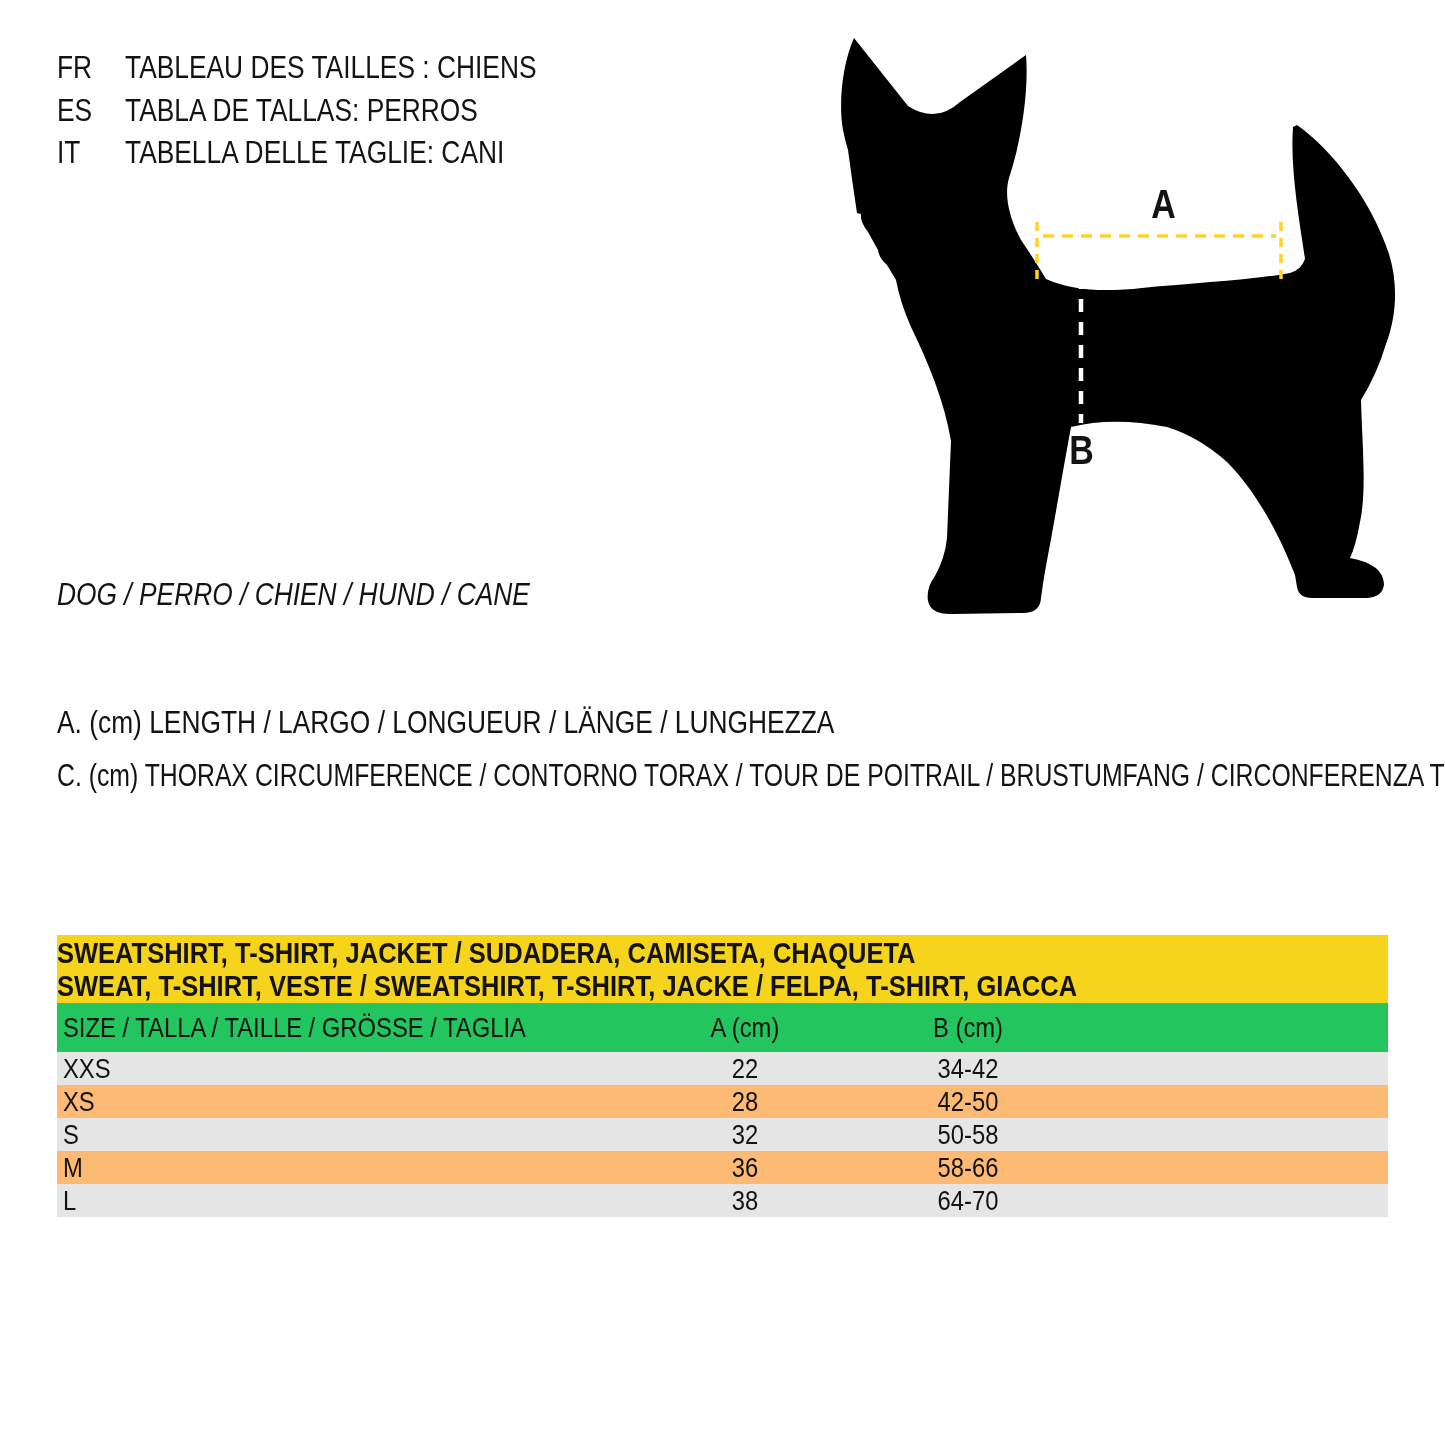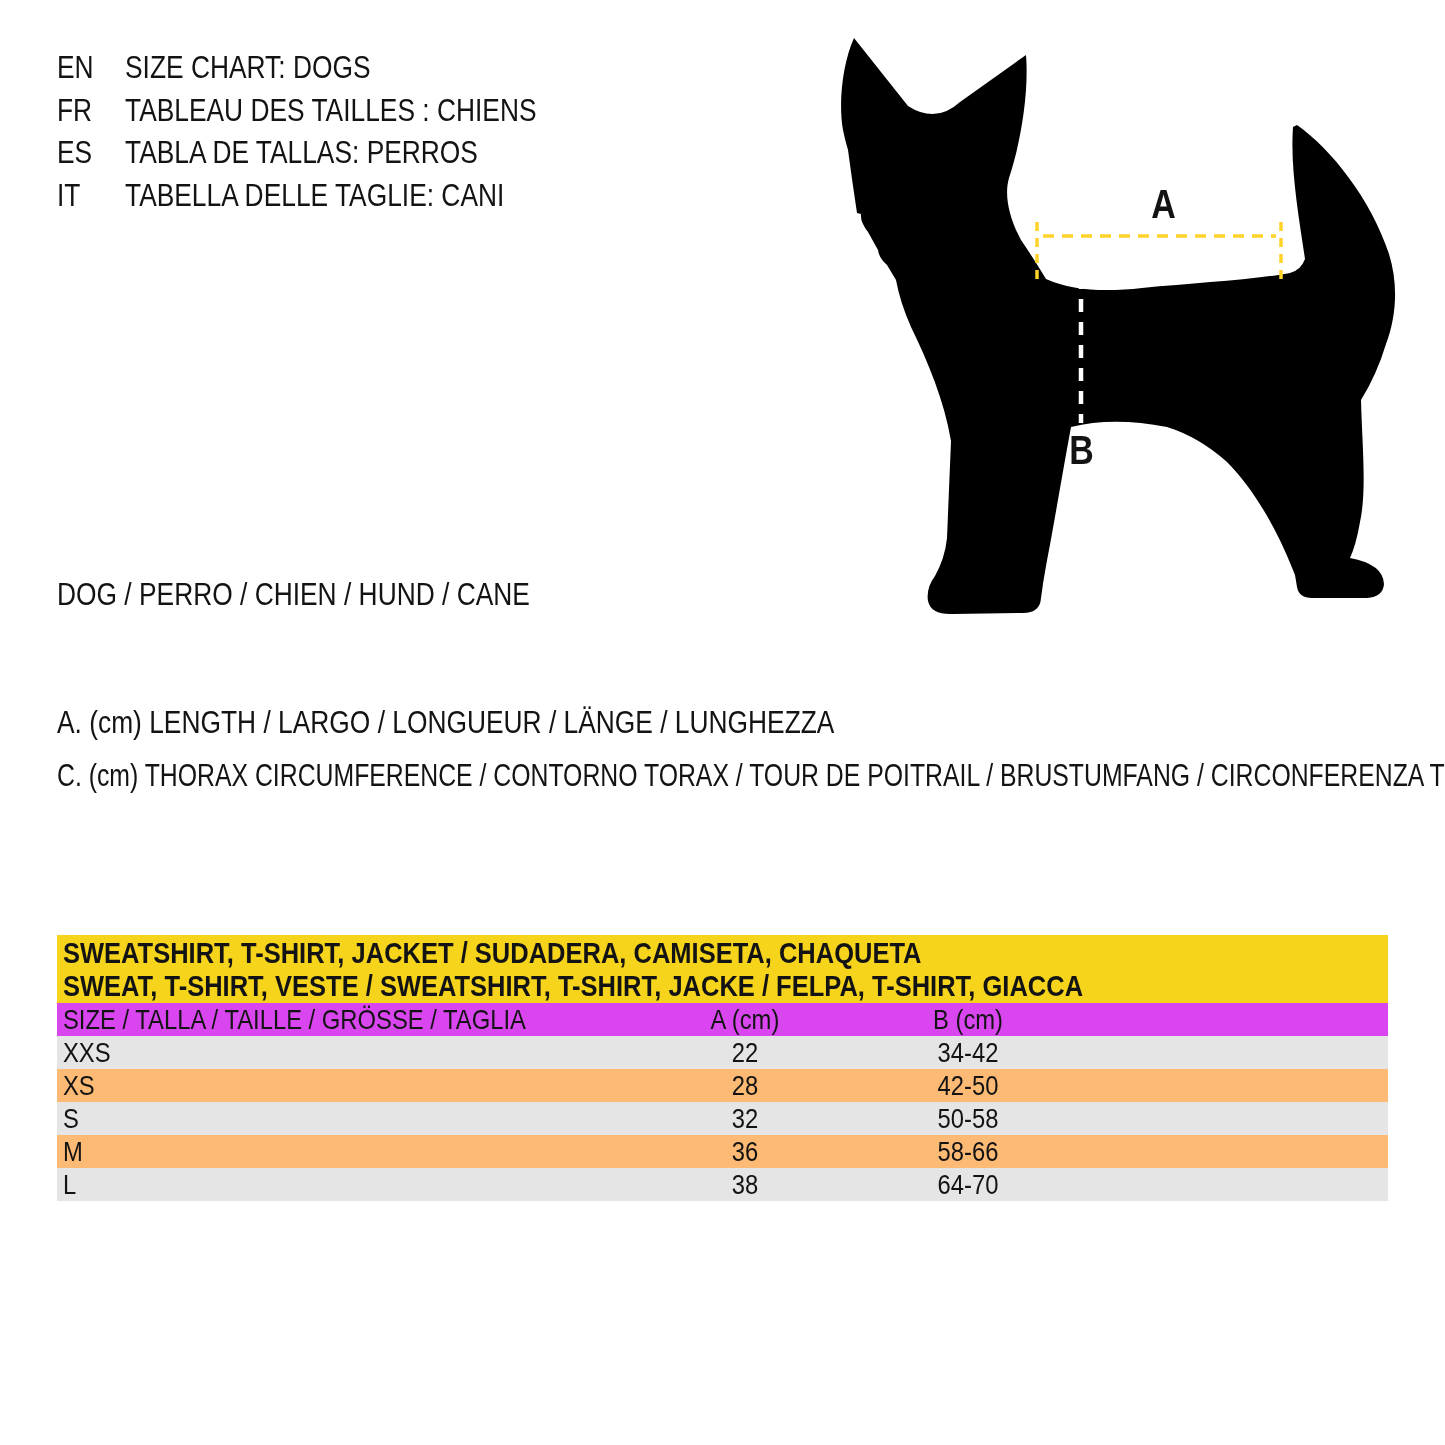--- a/index.html
+++ b/index.html
@@ -21,38 +21,34 @@
   .bodyline { font-size:31px; height:36px; display:flex; align-items:center; }
 
   
   .dog-svg { left:830px; top:30px; width:580px; height:592px; }
   .measure-label { font-weight:bold; font-size:40px; text-align:center; width:64px; }
 
   
   .size-table { left:57px; top:935px; width:1331px; }
   .banner { height:68px; background:#F5D41B; font-weight:bold; font-size:30px; color:#131313;
             display:flex; flex-direction:column; justify-content:center; }
-  .banner-line { height:33px; display:flex; align-items:center; padding-left:6px; }
-  .thead { height:33px; background:#d946ef; position:relative; font-size:28px; }
+  .banner-line { height:33px; display:flex; align-items:center; }
+  .thead { height:49px; background:#22c55e; position:relative; font-size:28px; }
   .trow  { height:33px; background:#e5e5e5; position:relative; font-size:28px; }
   .trow.alt { background:#fdba74; }
   .cell-size { position:absolute; left:6px;  top:50%; transform:translateY(-50%) scaleX(0.85); transform-origin:0 50%; white-space:nowrap; }
   .cell-a    { position:absolute; left:613px; width:150px; text-align:center; top:50%; transform:translateY(-50%) scaleX(0.85); transform-origin:50% 50%; white-space:nowrap; }
   .cell-b    { position:absolute; left:836px; width:150px; text-align:center; top:50%; transform:translateY(-50%) scaleX(0.85); transform-origin:50% 50%; white-space:nowrap; }
 </style>
 </head>
 <body>
 
 <div class="page">
 
   <div class="abs lang-block">
-    <div class="lang-row">
-      <span class="lang-code"><span class="cond">EN</span></span>
-      <span class="cond">SIZE CHART: DOGS</span>
-    </div>
     <div class="lang-row">
       <span class="lang-code"><span class="cond">FR</span></span>
       <span class="cond">TABLEAU DES TAILLES : CHIENS</span>
     </div>
     <div class="lang-row">
       <span class="lang-code"><span class="cond">ES</span></span>
       <span class="cond">TABLA DE TALLAS: PERROS</span>
     </div>
     <div class="lang-row">
       <span class="lang-code"><span class="cond">IT</span></span>
@@ -110,21 +106,21 @@
     <line x1="1081" y1="276" x2="1081" y2="423" stroke-width="4.5" stroke-dasharray="13 10" stroke="#FFFFFF"></line>
   </svg>
 
   <div class="abs measure-label" style="left:1131px; top:182px;">
     <span class="condc">A</span>
   </div>
   <div class="abs measure-label" style="left:1049px; top:428px;">
     <span class="condc">B</span>
   </div>
 
-  <div class="abs bodyline" style="left:57px; top:577px;">
+  <div class="abs bodyline" style="left:57px; top:577px;font-style:italic;">
     <span class="cond">DOG / PERRO / CHIEN / HUND / CANE</span>
   </div>
 
   <div class="abs bodyline" style="left:57px; top:705px;">
     <span class="cond">A. (cm) LENGTH / LARGO / LONGUEUR / LÄNGE / LUNGHEZZA</span>
   </div>
   <div class="abs bodyline" style="left:57px; top:758px;">
     <span class="cond8">C. (cm) THORAX CIRCUMFERENCE / CONTORNO TORAX / TOUR DE POITRAIL / BRUSTUMFANG / CIRCONFERENZA TORACE</span>
   </div>
 

